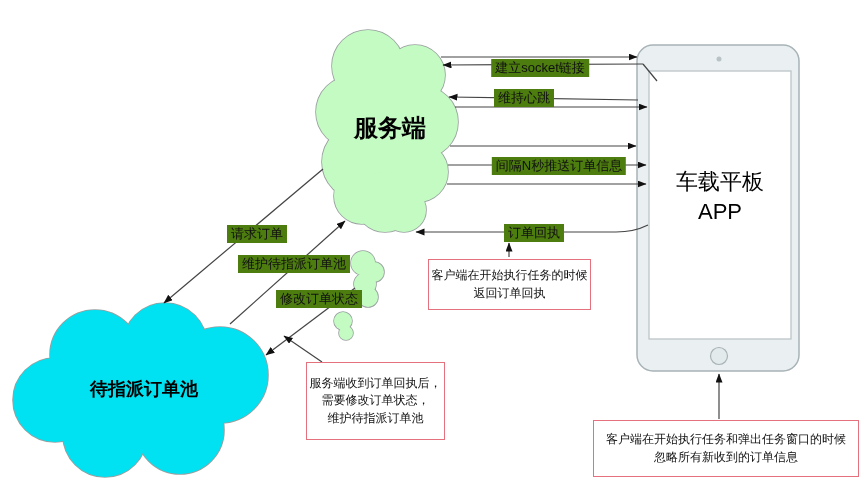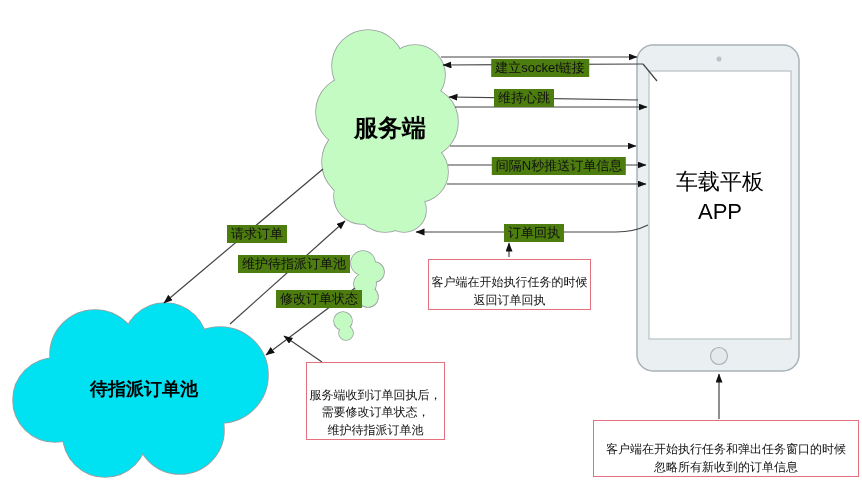--- a/index.html
+++ b/index.html
@@ -21,21 +21,21 @@
 
   .lbl{position:absolute;transform:translate(-50%,-50%);font-size:13px;line-height:16px;
        white-space:nowrap;background:#4d7c0f;padding:1px 4px;color:var(--text-color);}
   .node-label{position:absolute;transform:translate(-50%,-50%);font-weight:bold;
        white-space:nowrap;color:#000;background:transparent;}
   .srv-label{font-size:24px;}
   .pool-label{font-size:18px;}
   .tab-label{position:absolute;transform:translate(-50%,-50%);font-size:22px;line-height:30px;
        text-align:center;color:#000000;white-space:nowrap;}
   .note{position:absolute;border:1.6px solid var(--note-border);background:#fff;
-       display:flex;flex-direction:column;justify-content:flex-end;align-items:center;
+       display:flex;flex-direction:column;justify-content:center;align-items:center;
        font-size:12px;line-height:17.5px;text-align:center;color:var(--text-color);box-sizing:border-box;}
 </style>
 </head>
 <body>
 
 <div class="stage">
 
   <svg width="862" height="504" viewBox="0 0 862 504">
     <defs>
       <marker id="arr" markerUnits="userSpaceOnUse" markerWidth="10" markerHeight="8" refX="8.5" refY="3.5" orient="auto">

